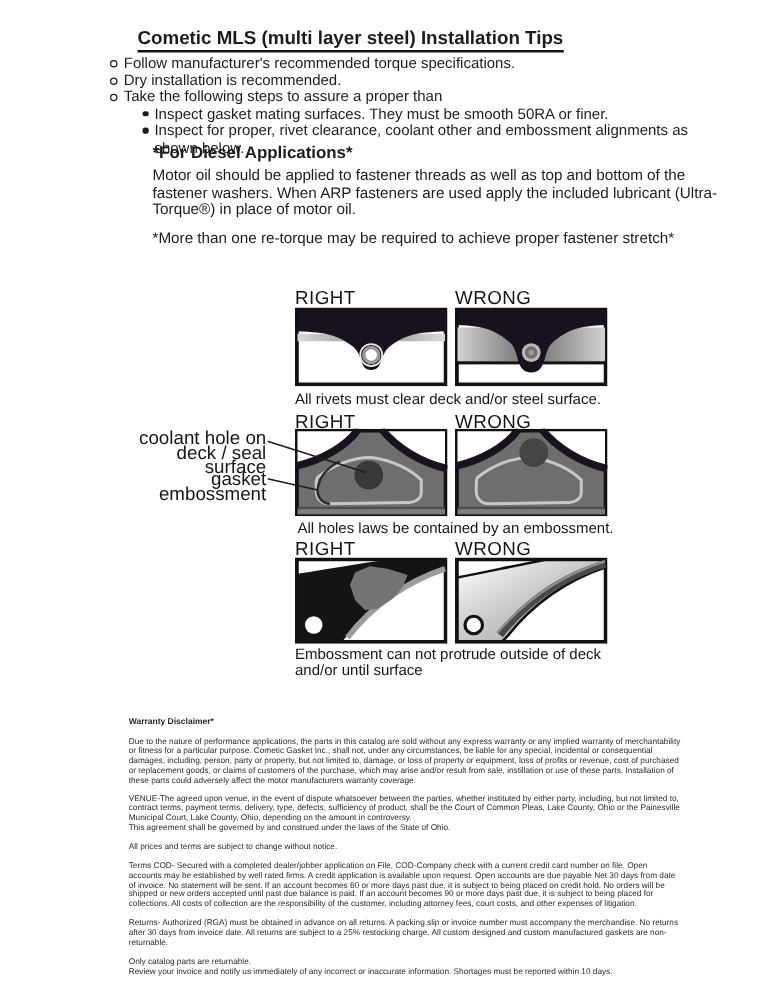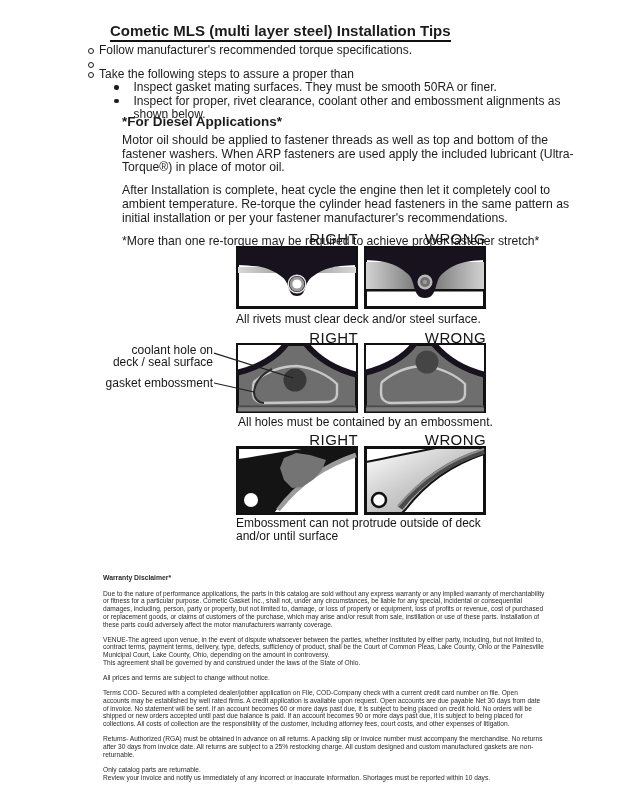--- a/index.html
+++ b/index.html
@@ -8,30 +8,30 @@
   .abs{position:absolute;}
   
   .title{left:110px;top:22px;font-size:15px;font-weight:bold;
          border-bottom:2px solid #111;padding-bottom:1px;white-space:nowrap;}
   
   .tips{left:88px;top:44px;width:480px;font-size:12px;line-height:13.5px;}
   .brow{display:flex;align-items:flex-start;}
   .brow .mk{flex:0 0 auto;margin:4px 5px 0 0;}
   .mk-open{width:4px;height:4px;border:1px solid #1c1c1c;border-radius:50%;}
   .mk-fill{width:4.5px;height:4.5px;background:#1c1c1c;border-radius:50%;margin-top:4px;}
-  .sub{margin-left:26px;gap:10px;}
+  .sub{margin-left:26px;}
   
   .diesel{left:122px;top:115px;width:462px;font-size:12.2px;line-height:13.8px;}
   .diesel h3{margin:0 0 5px 0;font-size:13.5px;}
   .diesel p{margin:0 0 9px 0;}
   
-  .dg-label{width:122px;text-align:right;font-size:15px;letter-spacing:.4px;color:#151515;}
+  .dg-label{width:122px;text-align:left;font-size:15px;letter-spacing:.4px;color:#151515;}
   .dg-box{width:122px;}
   .dg-cap{font-size:12px;line-height:13px;color:#161616;}
-  .callout{width:118px;text-align:right;font-size:12px;line-height:11.5px;color:#161616;}
+  .callout{width:118px;text-align:right;font-size:15px;line-height:11.5px;color:#161616;}
   
   .legal{left:103px;top:574px;width:443px;font-size:6.6px;line-height:7.7px;color:#2a2a2a;}
   .legal .hd{font-weight:bold;font-size:6.8px;margin:0 0 8px 0;}
   .legal p{margin:0;}
   .legal p.g{margin-top:7.5px;}
   
   .footer{left:386px;top:757px;font-size:13px;letter-spacing:.3px;color:#222;margin-top:44px;}
   svg{display:block;}
 </style>
 </head>
@@ -41,39 +41,39 @@
 
   <div class="abs title">Cometic MLS (multi layer steel) Installation Tips</div>
 
   <div class="abs tips">
     <div class="brow">
       <span class="mk mk-open"></span>
       <span>Follow manufacturer's recommended torque specifications.</span>
     </div>
     <div class="brow">
       <span class="mk mk-open"></span>
+      <span>Dry installation is recommended.</span>
     </div>
     <div class="brow">
       <span class="mk mk-open"></span>
       <span>Take the following steps to assure a proper than</span>
     </div>
     <div class="brow sub">
       <span class="mk mk-fill"></span>
       <span>Inspect gasket mating surfaces.  They must be smooth 50RA or finer.</span>
     </div>
     <div class="brow sub">
       <span class="mk mk-fill"></span>
       <span>Inspect for proper, rivet clearance, coolant other and embossment alignments as shown below.</span>
     </div>
   </div>
 
   <div class="abs diesel">
     <h3>*For Diesel Applications*</h3>
     <p>Motor oil should be applied to fastener threads as well as top and bottom of the fastener washers. When ARP fasteners are used apply the included lubricant (Ultra-Torque®) in place of motor oil.</p>
-    <p>After Installation is complete, heat cycle the engine then let it completely cool to ambient temperature. Re-torque the cylinder head fasteners in the same pattern as initial installation or per your fastener manufacturer's recommendations.</p>
     <p>*More than one re-torque may be required to achieve proper fastener stretch*</p>
   </div>
 
   <div class="abs dg-label" style="left:236px;top:230px">RIGHT</div>
   <div class="abs dg-label" style="left:364px;top:230px">WRONG</div>
 
   <div class="abs dg-box" style="left:236px;top:246px">
     <svg width="122" height="63" viewBox="0 0 122 63">
       <defs>
         <linearGradient id="g1" x1="0" y1="0" x2="1" y2="0">
@@ -150,21 +150,21 @@
     <div>coolant hole on</div>
     <div>deck / seal surface</div>
   </div>
   <div class="abs callout" style="left:95px;top:378px">gasket embossment</div>
 
   <svg class="abs" style="left:214px;top:349px" width="82" height="46" viewBox="0 0 82 46">
     <line x1="0" y1="4" x2="79" y2="29" stroke="#1c1c1c" stroke-width="1.2"></line>
     <line x1="0" y1="34" x2="40" y2="43" stroke="#1c1c1c" stroke-width="1.2"></line>
   </svg>
 
-  <div class="abs dg-cap" style="left:238px;top:416px">All holes must be contained by an embossment.</div>
+  <div class="abs dg-cap" style="left:238px;top:416px">All holes laws be contained by an embossment.</div>
 
   <div class="abs dg-label" style="left:236px;top:431px">RIGHT</div>
   <div class="abs dg-label" style="left:364px;top:431px">WRONG</div>
 
   <div class="abs dg-box" style="left:236px;top:446px">
     <svg width="122" height="69" viewBox="0 0 122 69">
       <rect x="1.5" y="1.5" width="119" height="66" fill="#ffffff" stroke="#111" stroke-width="3"></rect>
       <path d="M2,13 C28,9 50,5 72,2 L120,2 L120,7 C90,17 62,36 42,62 L38,67 L2,67 Z" fill="#141414"></path>
       <path d="M120,9 C90,19 62,38 42,64" stroke="#9c9c9c" stroke-width="4.5" fill="none"></path>
       <polygon points="48,12 60,7 74,9 90,14 86,24 78,33 66,41 56,42 48,34 44,22" fill="#747474"></polygon>

